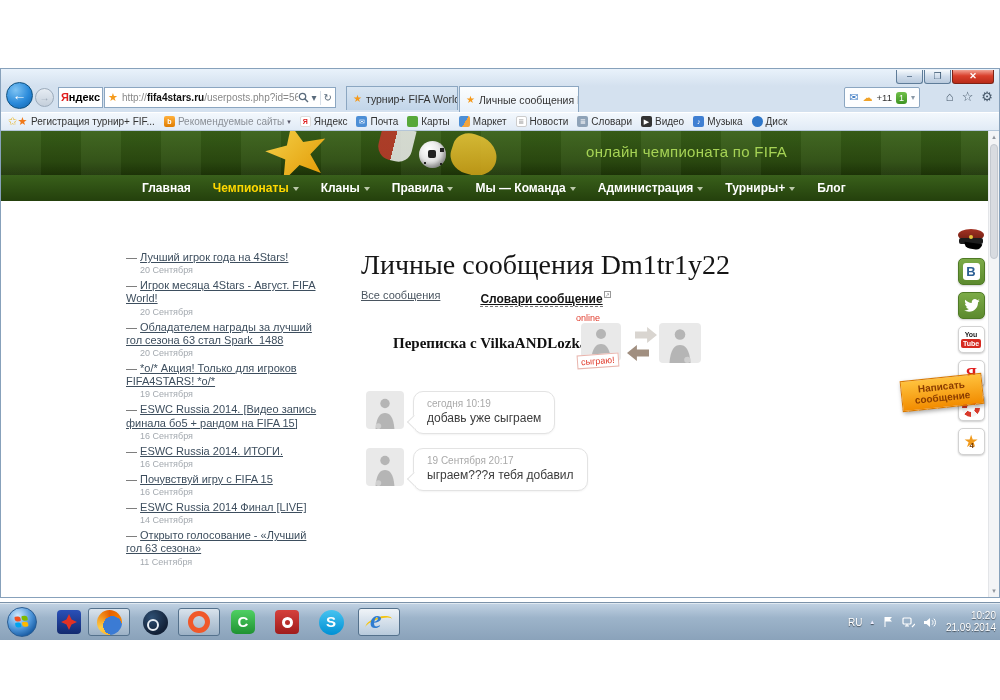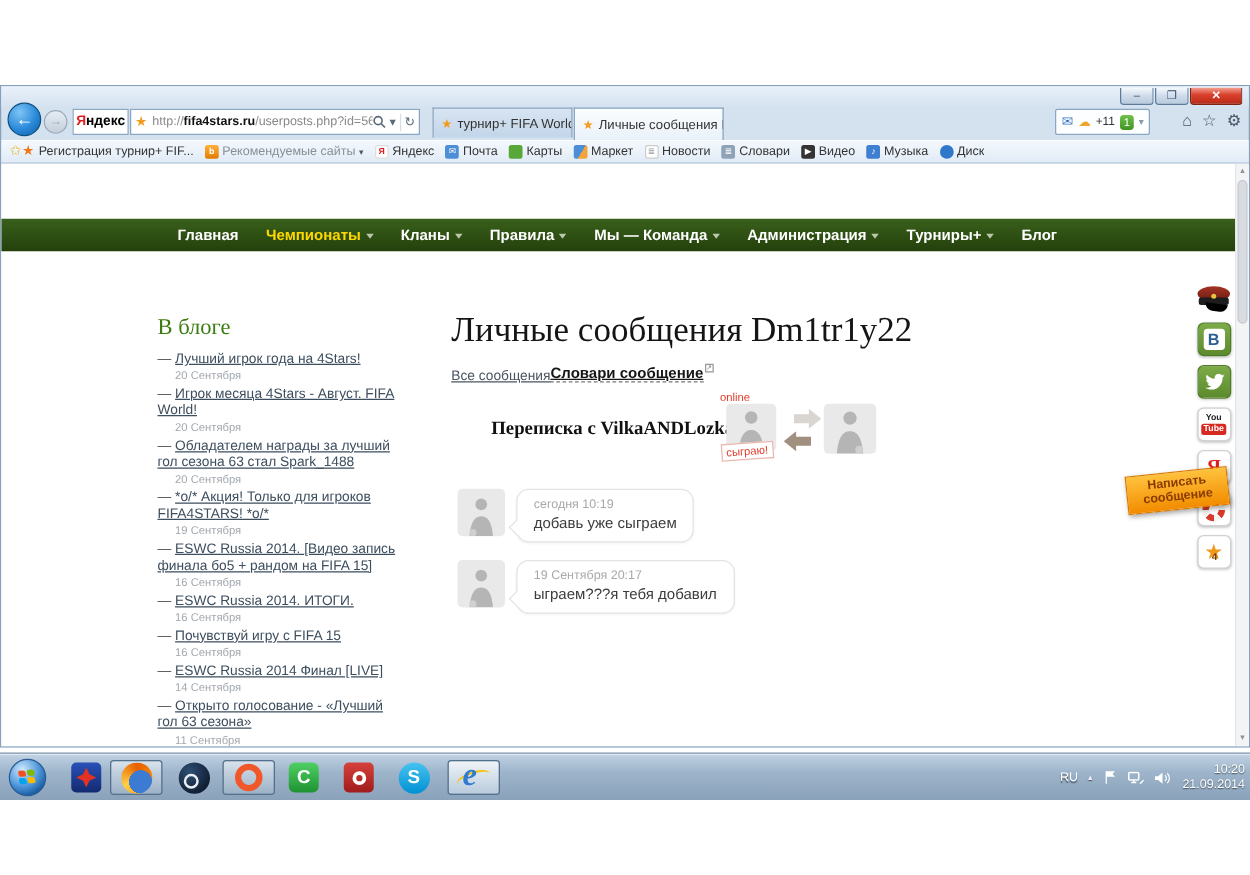--- a/index.html
+++ b/index.html
@@ -123,21 +123,21 @@
   .sidebar h2 { font-family:"Liberation Serif", serif; font-weight:normal; font-size:18px;
                 color:#3a7c10; margin-bottom:9px; }
   .post { margin-bottom:3px; font-size:11px; line-height:1.2; color:#555; }
   .post a { color:#3d4e5e; text-decoration:underline; }
   .post .date { font-size:9px; color:#a3a9af; margin:1px 0 3px 14px; line-height:11px; }
 
   
   .main { position:absolute; left:360px; top:118px; width:440px; }
   .main h1 { font-family:"Liberation Serif", serif; font-weight:normal; font-size:28px;
              color:#151515; margin-bottom:8px; }
-  .linksrow { display:flex; align-items:flex-end; }
+  .linksrow { display:flex; align-items:flex-start; gap:40px; }
   .alllink { font-size:11px; color:#4a5560; text-decoration:underline; }
   .writelink { font-size:12px; font-weight:bold; color:#151515; border-bottom:1px dashed #777; }
   .extic { display:inline-block; width:7px; height:7px; border:1px solid #999; font-size:6px;
            line-height:6px; color:#888; text-align:center; vertical-align:super; margin-left:1px; }
   .conv { position:relative; height:56px; margin-top:14px; }
   .convtitle { position:absolute; left:32px; top:14px; font-family:"Liberation Serif", serif;
                font-weight:bold; font-size:15px; color:#111; }
   .avatar { background:#e9e9e9; border-radius:4px; overflow:hidden; display:flex;
             align-items:flex-end; justify-content:center; }
   .avatar svg { display:block; }
@@ -361,20 +361,27 @@
         <span>Музыка</span>
       </div>
       <div class="fitem">
         <span class="ftile diskf"></span>
         <span>Диск</span>
       </div>
     </div>
 
     <div class="viewport">
 
+      <div class="banner">
+        <div class="b-star"></div>
+        <div class="b-legs"></div>
+        <div class="b-ball"></div>
+        <div class="b-keeper"></div>
+        <div class="tagline">онлайн чемпионата по FIFA</div>
+      </div>
 
       <div class="sitenav">
         <div class="item">
             <span>Главная</span>
           </div>
         <div class="item active">
             <span>Чемпионаты</span>
             <span class="chev"></span>
           </div>
         <div class="item">
@@ -396,21 +403,20 @@
         <div class="item">
             <span>Турниры+</span>
             <span class="chev"></span>
           </div>
         <div class="item">
             <span>Блог</span>
           </div>
       </div>
 
       <div class="sidebar">
-        <h2>В блоге</h2>
         <div class="post">— <a href="#">Лучший игрок года на 4Stars!</a><div class="date">20 Сентября</div></div>
         <div class="post">— <a href="#">Игрок месяца 4Stars - Август. FIFA World!</a><div class="date">20 Сентября</div></div>
         <div class="post">— <a href="#">Обладателем награды за лучший гол сезона 63 стал Spark_1488</a><div class="date">20 Сентября</div></div>
         <div class="post">— <a href="#">*o/* Акция! Только для игроков FIFA4STARS! *o/*</a><div class="date">19 Сентября</div></div>
         <div class="post">— <a href="#">ESWC Russia 2014. [Видео запись финала бо5 + рандом на FIFA 15]</a><div class="date">16 Сентября</div></div>
         <div class="post">— <a href="#">ESWC Russia 2014. ИТОГИ.</a><div class="date">16 Сентября</div></div>
         <div class="post">— <a href="#">Почувствуй игру с FIFA 15</a><div class="date">16 Сентября</div></div>
         <div class="post">— <a href="#">ESWC Russia 2014 Финал [LIVE]</a><div class="date">14 Сентября</div></div>
         <div class="post">— <a href="#">Открыто голосование - «Лучший гол 63 сезона»</a><div class="date">11 Сентября</div></div>
 

